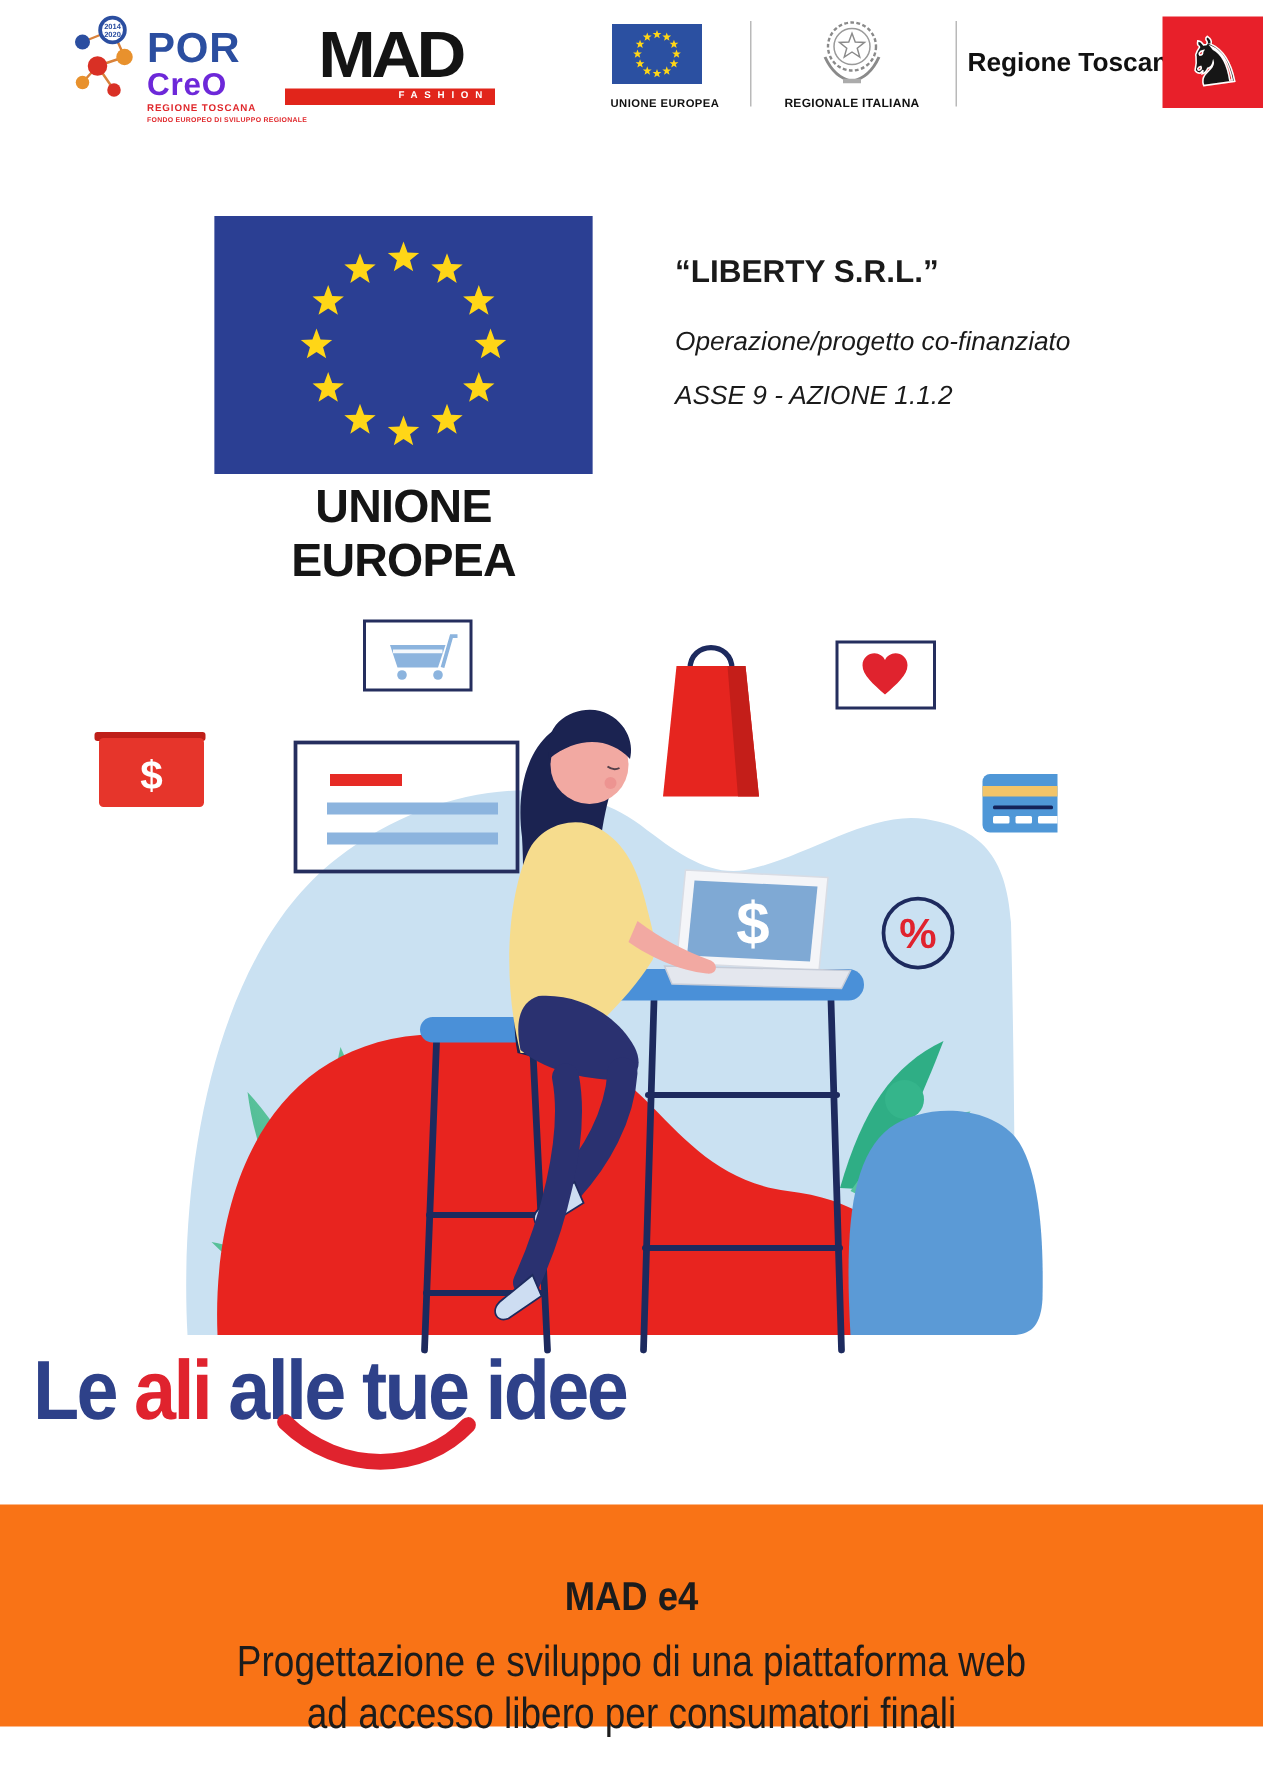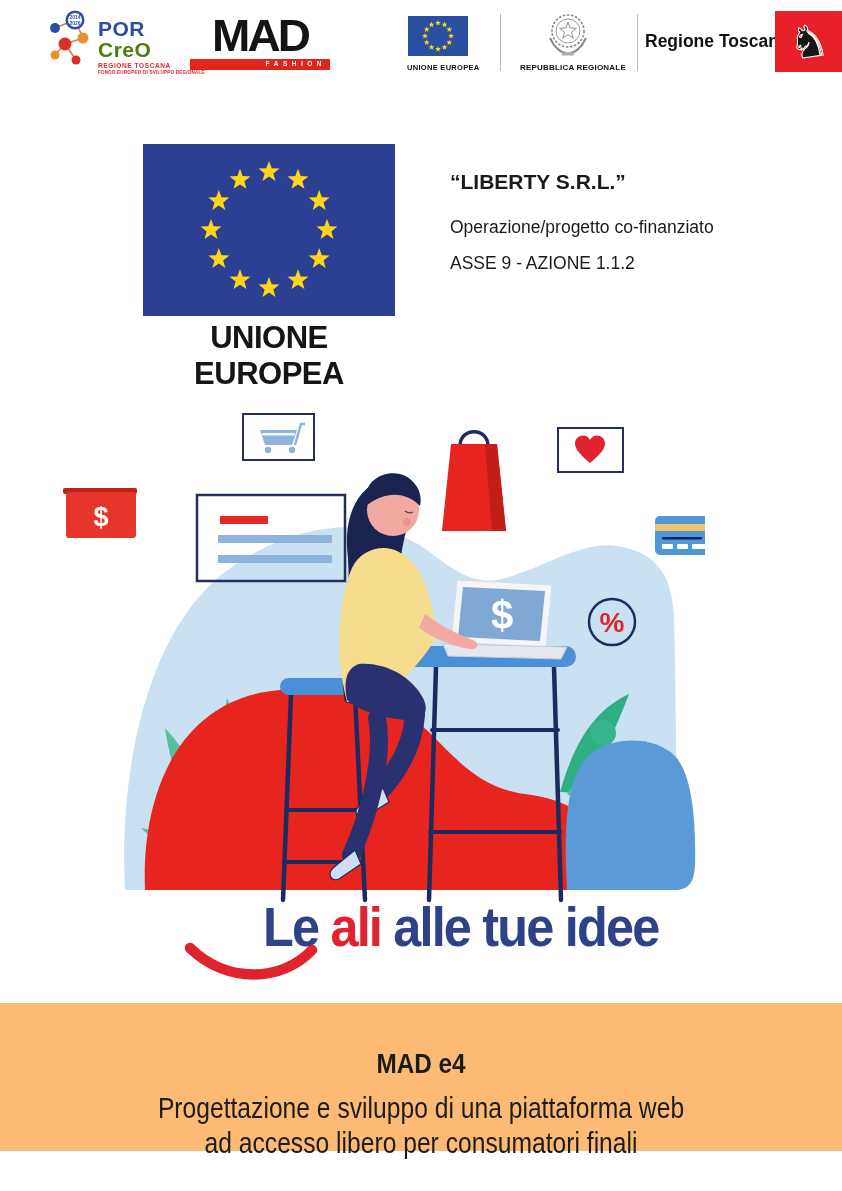--- a/index.html
+++ b/index.html
@@ -2,22 +2,22 @@
 <html><head>
 <meta charset="utf-8">
 <style>
   html,body{margin:0;padding:0;background:#ffffff;}
   .page{position:relative;width:842px;height:1191px;background:#fff;overflow:hidden;
         font-family:"Liberation Sans",sans-serif;}
   
   .hdr{position:absolute;left:0;top:0;width:842px;height:92px;}
   .porcreo{position:absolute;left:42px;top:6px;display:flex;align-items:flex-start;}
   .porcreo-txt{margin-left:2px;margin-top:12px;line-height:1;}
-  .pc-top{font-size:21px;font-weight:bold;color:#2b4ea0;letter-spacing:.5px;}
-  .pc-bot{font-size:21px;font-weight:bold;color:#4d7c0f;letter-spacing:.5px;}
+  .pc-top{font-size:28px;font-weight:bold;color:#2b4ea0;letter-spacing:.5px;}
+  .pc-bot{font-size:21px;font-weight:bold;color:#6d28d9;letter-spacing:.5px;}
   .pc-reg{font-size:6.5px;font-weight:bold;color:#e0282c;letter-spacing:.6px;margin-top:3px;}
   .pc-fund{font-size:4.6px;font-weight:bold;color:#e0282c;letter-spacing:.2px;margin-top:1px;}
   .madlogo{position:absolute;left:190px;top:18px;width:140px;text-align:center;}
   .mad-name{font-size:46px;font-weight:900;color:#141414;letter-spacing:-3px;line-height:38px;
             transform:scaleY(.95);transform-origin:left top;}
   .mad-bar{margin-top:3px;background:#e1251b;height:11px;display:flex;align-items:center;
            justify-content:flex-end;padding-right:4px;}
   .mad-sub{color:#fff;font-size:6.5px;font-weight:bold;letter-spacing:4.5px;line-height:1;}
   .eusmall{position:absolute;left:407px;top:16px;width:62px;text-align:center;}
   .eusmall-lab{font-size:7.5px;font-weight:bold;color:#111;letter-spacing:.3px;margin-top:3px;white-space:nowrap;}
@@ -28,31 +28,31 @@
   .pegasus{position:absolute;left:775px;top:11px;width:67px;height:61px;background:#e8202a;
            display:flex;align-items:center;justify-content:center;}
   .pegasus span{font-family:"DejaVu Sans",sans-serif;font-size:44px;color:#161616;line-height:1;
                 -webkit-text-stroke:1px #fff;transform:rotate(-8deg);}
   
   .bigflag{position:absolute;left:143px;top:144px;width:252px;height:172px;background:#2b3f93;}
   .bigflag-lab{position:absolute;left:138px;top:320px;width:262px;text-align:center;
                font-size:31px;font-weight:800;color:#151515;letter-spacing:-.5px;}
   .project{position:absolute;left:450px;top:170px;color:#1a1a1a;}
   .proj-company{font-size:21px;font-weight:bold;margin-bottom:15px;}
-  .proj-line{font-size:17.5px;line-height:36px;}
+  .proj-line{font-size:17.5px;line-height:36px;font-style:italic;}
   
   .illus{position:absolute;left:55px;top:400px;}
   
-  .tagline{position:absolute;left:0;top:894px;width:680px;text-align:right;white-space:pre;}
+  .tagline{position:absolute;left:0;top:894px;width:680px;text-align:left;white-space:pre;}
   .tagline-text{display:inline-block;font-size:56px;font-weight:800;letter-spacing:-2px;
                 color:#2e4189;transform:scaleX(.9);transform-origin:center;}
   .tagline-red{color:#e0232e;}
   .swoosh{position:absolute;left:182px;top:942px;}
   
-  .footer{position:absolute;left:0;top:1003px;width:842px;height:148px;background:#fdba74;
+  .footer{position:absolute;left:0;top:1003px;width:842px;height:148px;background:#f97316;
           text-align:center;color:#1c1c1c;}
   .foot-title{margin-top:46px;font-size:27px;font-weight:bold;line-height:30px;
               transform:scaleX(.9);transform-origin:center;}
   .foot-line{font-size:29px;line-height:35px;transform:scaleX(.85);transform-origin:center;}
   .foot-line.first{margin-top:12px;}
 </style>
 </head>
 <body>
 
 <div class="page">
@@ -121,21 +121,21 @@
     <div class="hdr-div" style="left:500px;"></div>
 
     <div class="emblem">
       <svg width="46" height="44" viewBox="0 0 46 44">
         <circle cx="23" cy="18" r="16" fill="none" stroke="#8a8a8a" stroke-width="1.6" stroke-dasharray="2.5 1.6"></circle>
         <circle cx="23" cy="18" r="12" fill="none" stroke="#9a9a9a" stroke-width="1"></circle>
         <use href="#st-poly" transform="translate(23,18) scale(0.8)" fill="#fff" stroke="#8a8a8a" stroke-width="1.2"></use>
         <path d="M5 25 C10 36 17 40 23 41 C29 40 36 36 41 25" fill="none" stroke="#8a8a8a" stroke-width="2"></path>
         <rect x="17" y="39.5" width="12" height="3" fill="#ababab"></rect>
       </svg>
-      <div class="emblem-lab">REPUBBLICA REGIONALE</div>
+      <div class="emblem-lab">REGIONALE ITALIANA</div>
     </div>
 
     <div class="hdr-div" style="left:637px;"></div>
 
     <div class="toscana-lab">Regione Toscana</div>
 
     <div class="pegasus">
       <span>♞</span>
     </div>
   </div>

